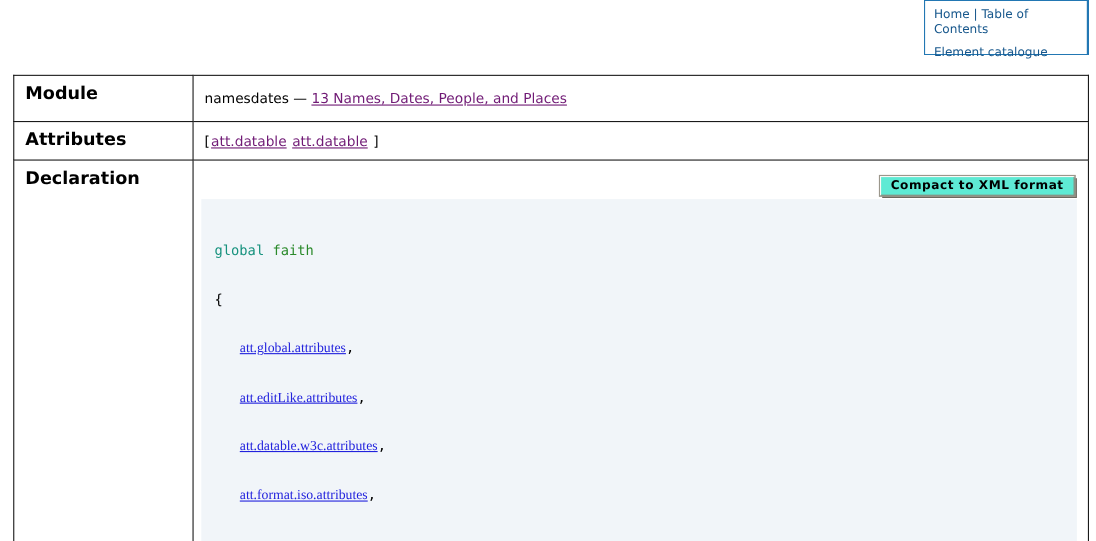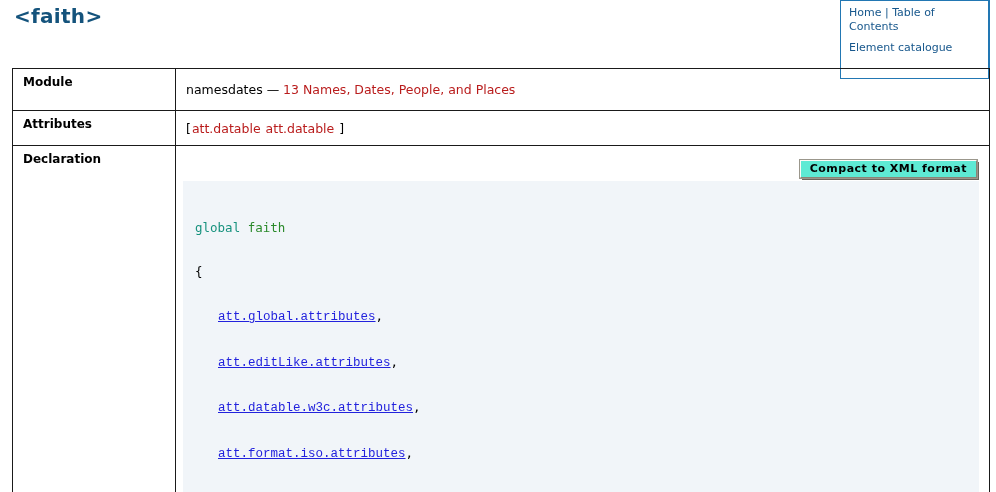--- a/index.html
+++ b/index.html
@@ -14,21 +14,21 @@
   }
 
   
   .page-title {
     position:absolute; left:14px; top:4px;
     font-size:20px; font-weight:bold;
     color:#14537c;
     letter-spacing:0.3px;
   }
   .nav-box {
-    position:absolute; left:840px; top:0; width:150px; height:79px;
+    position:absolute; left:840px; top:0; width:150px; height:50px;
     border:1px solid #2277b3;
     border-right-width:2px;
     background:#ffffff;
     padding:5px 8px 4px 8px;
     font-size:11px; line-height:14px;
     color:#17578c;
   }
   .nav-box a {
     color:#17578c; text-decoration:none; cursor:pointer;
   }
@@ -50,35 +50,35 @@
 
   .desc-cell {
     height:27px;
     padding:4px 10px;
     vertical-align:middle;
   }
   .label-cell {
     vertical-align:top;
     padding:6px 8px 0 10px;
     font-weight:bold;
-    font-size:12px;
+    font-size:16px;
   }
   .value-cell {
     vertical-align:middle;
     padding:2px 10px;
   }
   .row-module td   { height:42px; }
   .row-attrs td    { height:35px; }
   .row-decl td     { height:190px; }
 
   .block-cell { vertical-align:top; padding:0; }
 
   b.inline-tag { font-weight:bold; }
 
-  a.std-link { color:#b91c1c; cursor:pointer; }
+  a.std-link { color:#701a75; text-decoration:underline; cursor:pointer; }
 
   .attr-bracket { margin-right:1px; }
   .attr-link { margin-right:5px; }
 
   
   .btn-row { text-align:right; margin:14px 12px 1px 0; height:18px; }
   .xml-btn {
     font-family:"DejaVu Sans","Liberation Sans",sans-serif;
     font-size:11px; font-weight:bold; color:#000;
     background:#5eead4;
@@ -98,29 +98,28 @@
     font-size:12.5px;
     line-height:14.8px;
     white-space:pre;
   }
   .codeline.indent { padding-left:23px; }
   .kw-element { color:#17927e; }
   .el-name { color:#2b8a2b; }
   .code-punct { color:#000; }
   a.code-link {
     color:#2222dd; text-decoration:underline; cursor:pointer;
-    font-family:Liberation Mono, monospace;
+    font-family:Liberation Serif, serif;
   }
 </style>
 </head>
 <body>
 
 <div class="page">
 
-  <div class="page-title">&lt;faith&gt;</div>
 
   <div class="nav-box">
     <div class="nav-line1">
       <a>Home</a><span> | </span><a>Table of Contents</a>
     </div>
     <div class="nav-line2">
       <a>Element catalogue</a>
     </div>
   </div>
 

